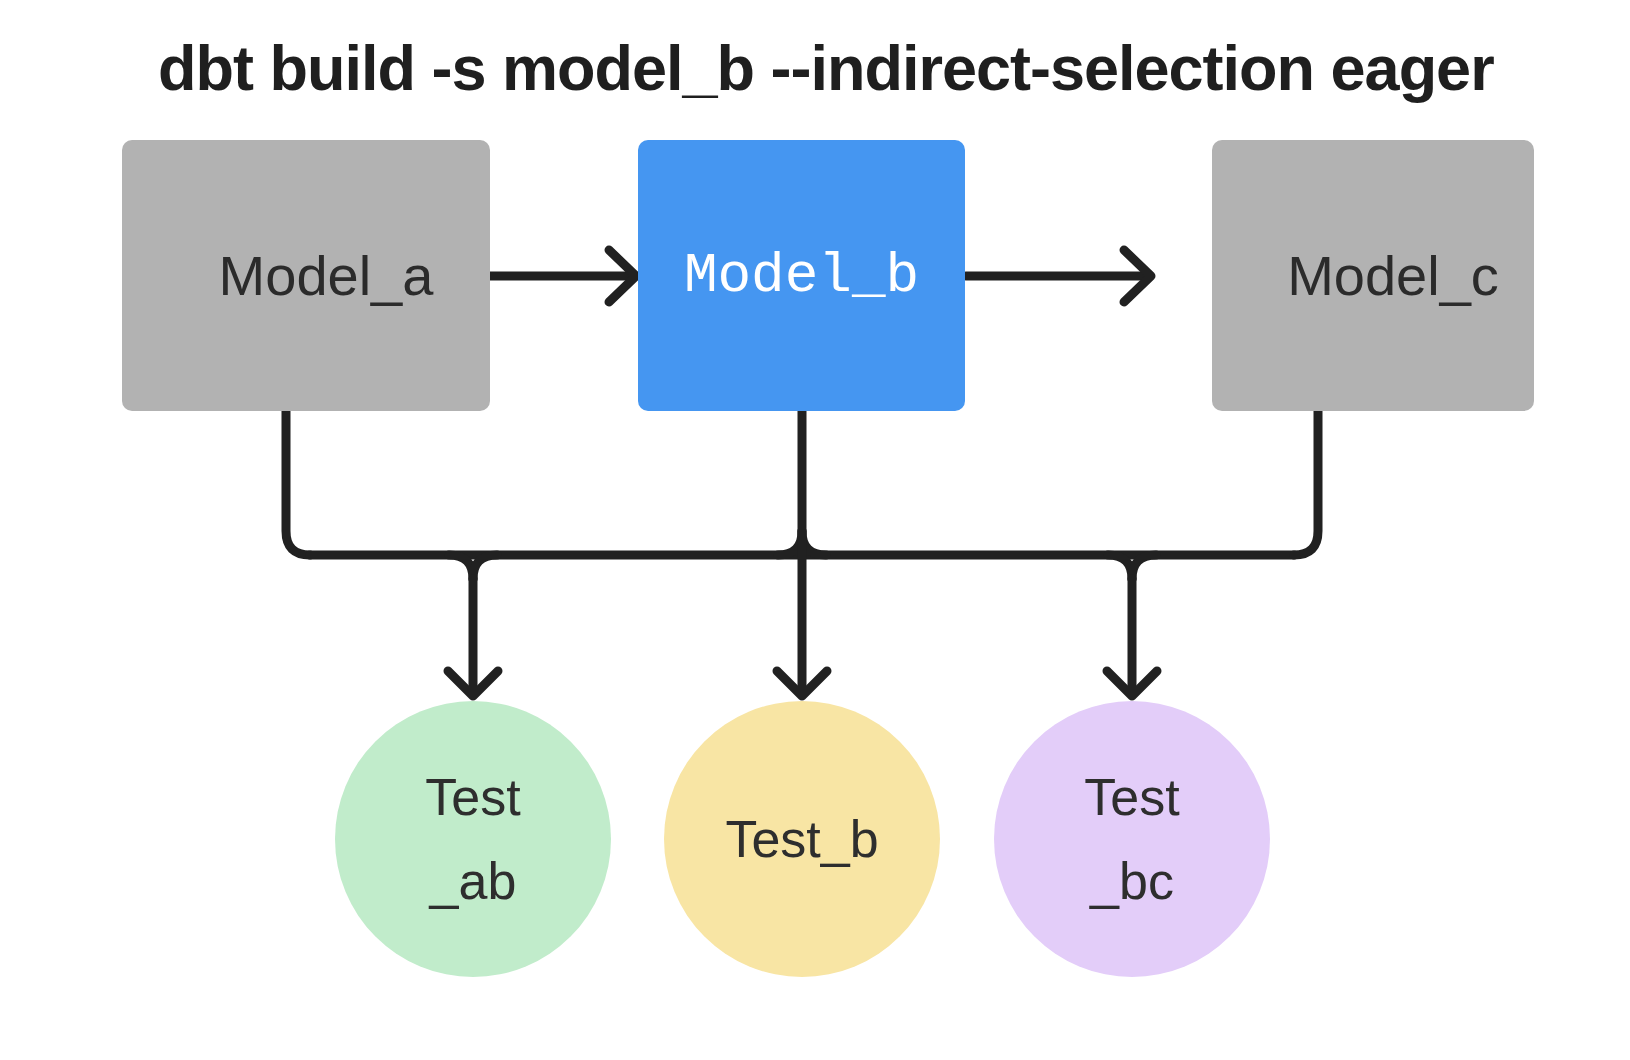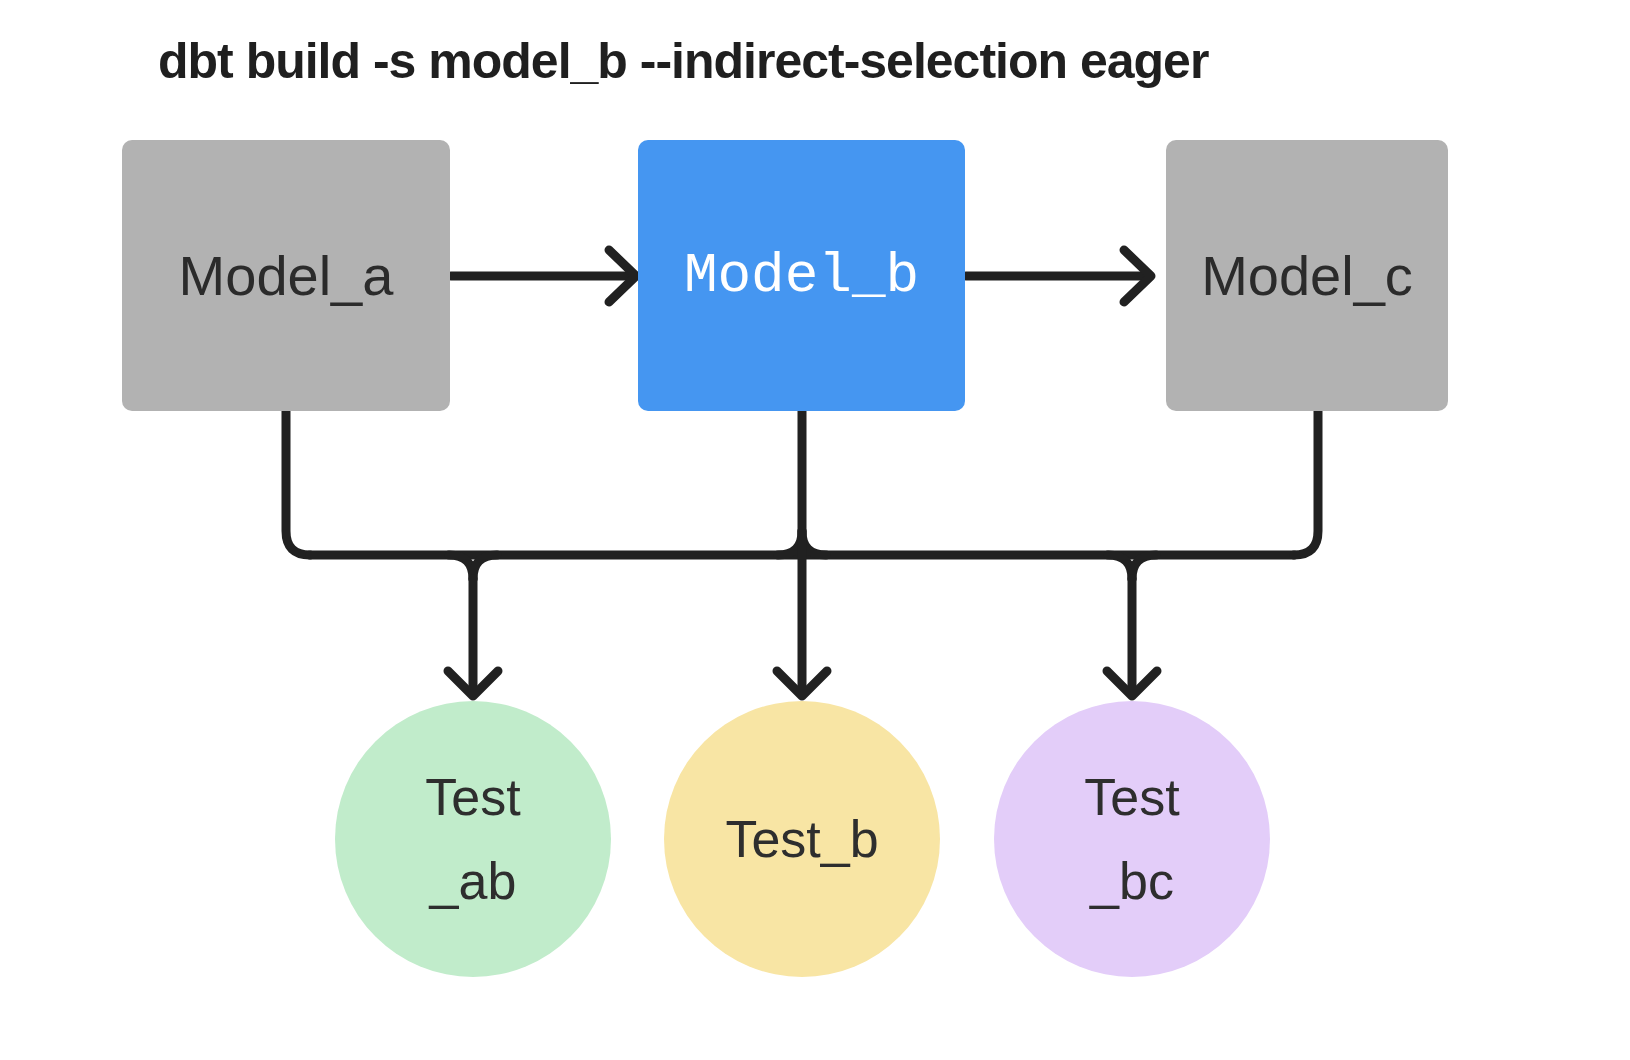--- a/index.html
+++ b/index.html
@@ -12,21 +12,21 @@
     position: relative;
     width: 1630px;
     height: 1060px;
     overflow: hidden;
     background: var(--background, #ffffff);
   }
   .title {
     position: absolute;
     left: 158px;
     top: 32px;
-    font-size: 50px;
+    font-size: 63px;
     font-weight: 600;
     letter-spacing: -1px;
     color: var(--title-text, #1f1f1f);
     white-space: nowrap;
   }
   .edges {
     position: absolute;
     left: 0;
     top: 0;
   }
@@ -44,29 +44,30 @@
     border-radius: 10px;
     display: flex;
     align-items: center;
     justify-content: center;
     font-size: 56px;
     font-weight: 500;
   }
   .model.unselected {
     background: var(--model-default-fill, #b2b2b2);
     color: var(--model-default-text, #2b2b2b);
+    padding-left: 40px;
   }
   .model.selected {
     background: var(--model-selected-fill, #4596f1);
     color: var(--model-selected-text, #ffffff);
     font-family: Liberation Mono, monospace;
   }
   .model-a { left: 122px; width: 328px; }
   .model-b { left: 638px; width: 327px; }
-  .model-c { left: 1166px; width: 282px; }
+  .model-c { left: 1212px; width: 282px; }
   .test-circle {
     position: absolute;
     top: 701px;
     width: 276px;
     height: 276px;
     border-radius: 50%;
     display: flex;
     flex-direction: column;
     align-items: center;
     justify-content: center;

